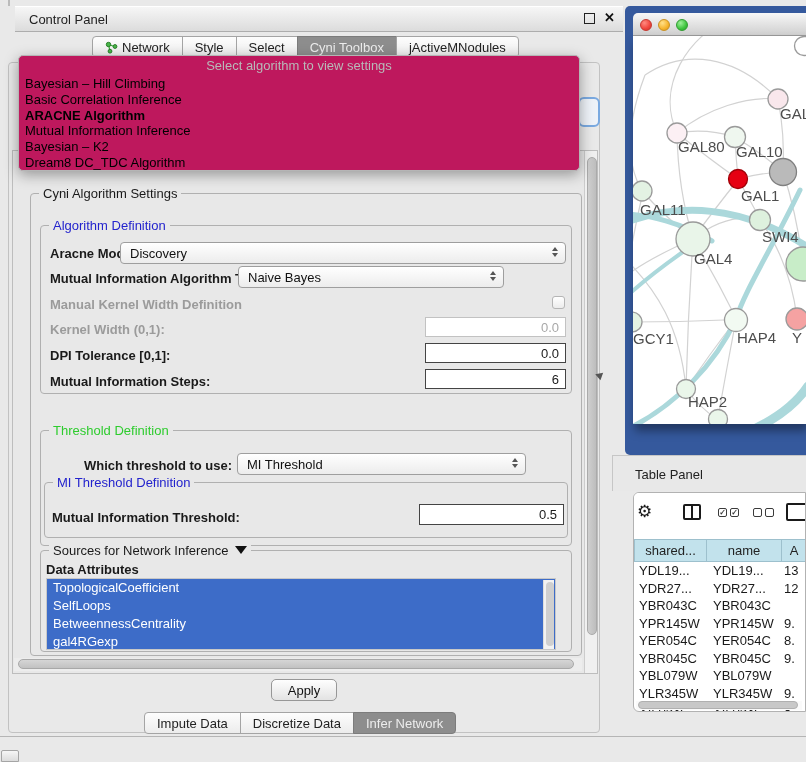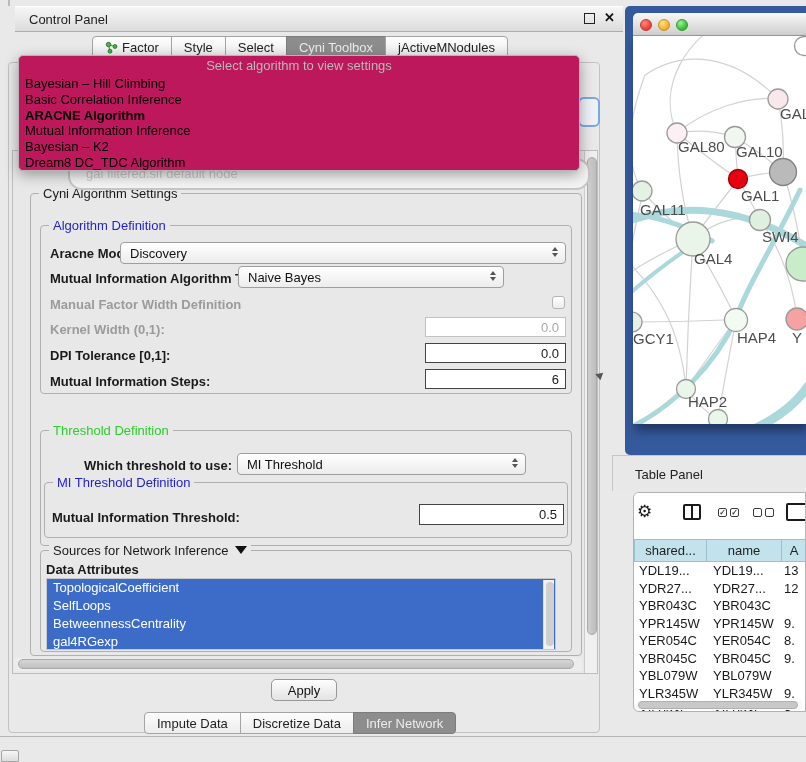--- a/index.html
+++ b/index.html
@@ -149,39 +149,38 @@
 
   <div class="abs tabbar top-tabs">
     <div class="tab">
       <svg class="net-mini" viewBox="0 0 13 13">
         <line x1="3.5" y1="3.5" x2="9.5" y2="5.5" stroke="#3aa53a" stroke-width="1.2"></line>
         <line x1="3.5" y1="3.5" x2="5" y2="10" stroke="#3aa53a" stroke-width="1.2"></line>
         <circle cx="3.5" cy="3.5" r="2.2" fill="#49b849" stroke="#2c7d2c"></circle>
         <circle cx="10" cy="5.5" r="1.9" fill="#49b849" stroke="#2c7d2c"></circle>
         <circle cx="5" cy="10.2" r="1.9" fill="#49b849" stroke="#2c7d2c"></circle>
       </svg>
-      <span>Factor</span>
+      <span>Network</span>
     </div>
     <div class="tab">
       <span>Style</span>
     </div>
     <div class="tab">
       <span>Select</span>
     </div>
     <div class="tab active">
       <span>Cyni Toolbox</span>
     </div>
     <div class="tab">
       <span>jActiveMNodules</span>
     </div>
   </div>
 
   <div class="abs cp-body"></div>
 
-  <div class="abs ghost-combo">gal filtered.sif default node</div>
   <div class="abs focus-frag"></div>
 
   <div class="abs scrollpane"></div>
 
   <div class="fieldset" style="left:30px; top:193px; width:552px; height:463px;">
     <span class="legend">Cyni Algorithm Settings</span>
   </div>
 
   <div class="fieldset" style="left:40px; top:225px; width:532px; height:169px;">
     <span class="legend blue">Algorithm Definition</span>
@@ -195,21 +194,21 @@
       </span>
   </div>
   <span class="flabel abs" style="left:50px; top:271px;">Mutual Information Algorithm Type:</span>
   <div class="combo" style="left:238px; top:266px; width:266px;">
     <span>Naive Bayes</span>
     <span class="arrs">
         <i class="up"></i>
         <i class="dn"></i>
       </span>
   </div>
-  <span class="flabel dis abs" style="left:50px; top:297px;">Manual Factor Width Definition</span>
+  <span class="flabel dis abs" style="left:50px; top:297px;">Manual Kernel Width Definition</span>
   <span class="checkbox" style="left:552px; top:296px;"></span>
   <span class="flabel dis abs" style="left:50px; top:322px;">Kernel Width (0,1):</span>
   <div class="tfield dis" style="left:425px; top:317px; width:141px;">0.0</div>
   <span class="flabel abs" style="left:50px; top:348px;">DPI Tolerance [0,1]:</span>
   <div class="tfield en" style="left:425px; top:343px; width:141px;">0.0</div>
   <span class="flabel abs" style="left:50px; top:374px;">Mutual Information Steps:</span>
   <div class="tfield en" style="left:425px; top:369px; width:141px;">6</div>
 
 
   <div class="fieldset" style="left:40px; top:430px; width:532px; height:116px;">

